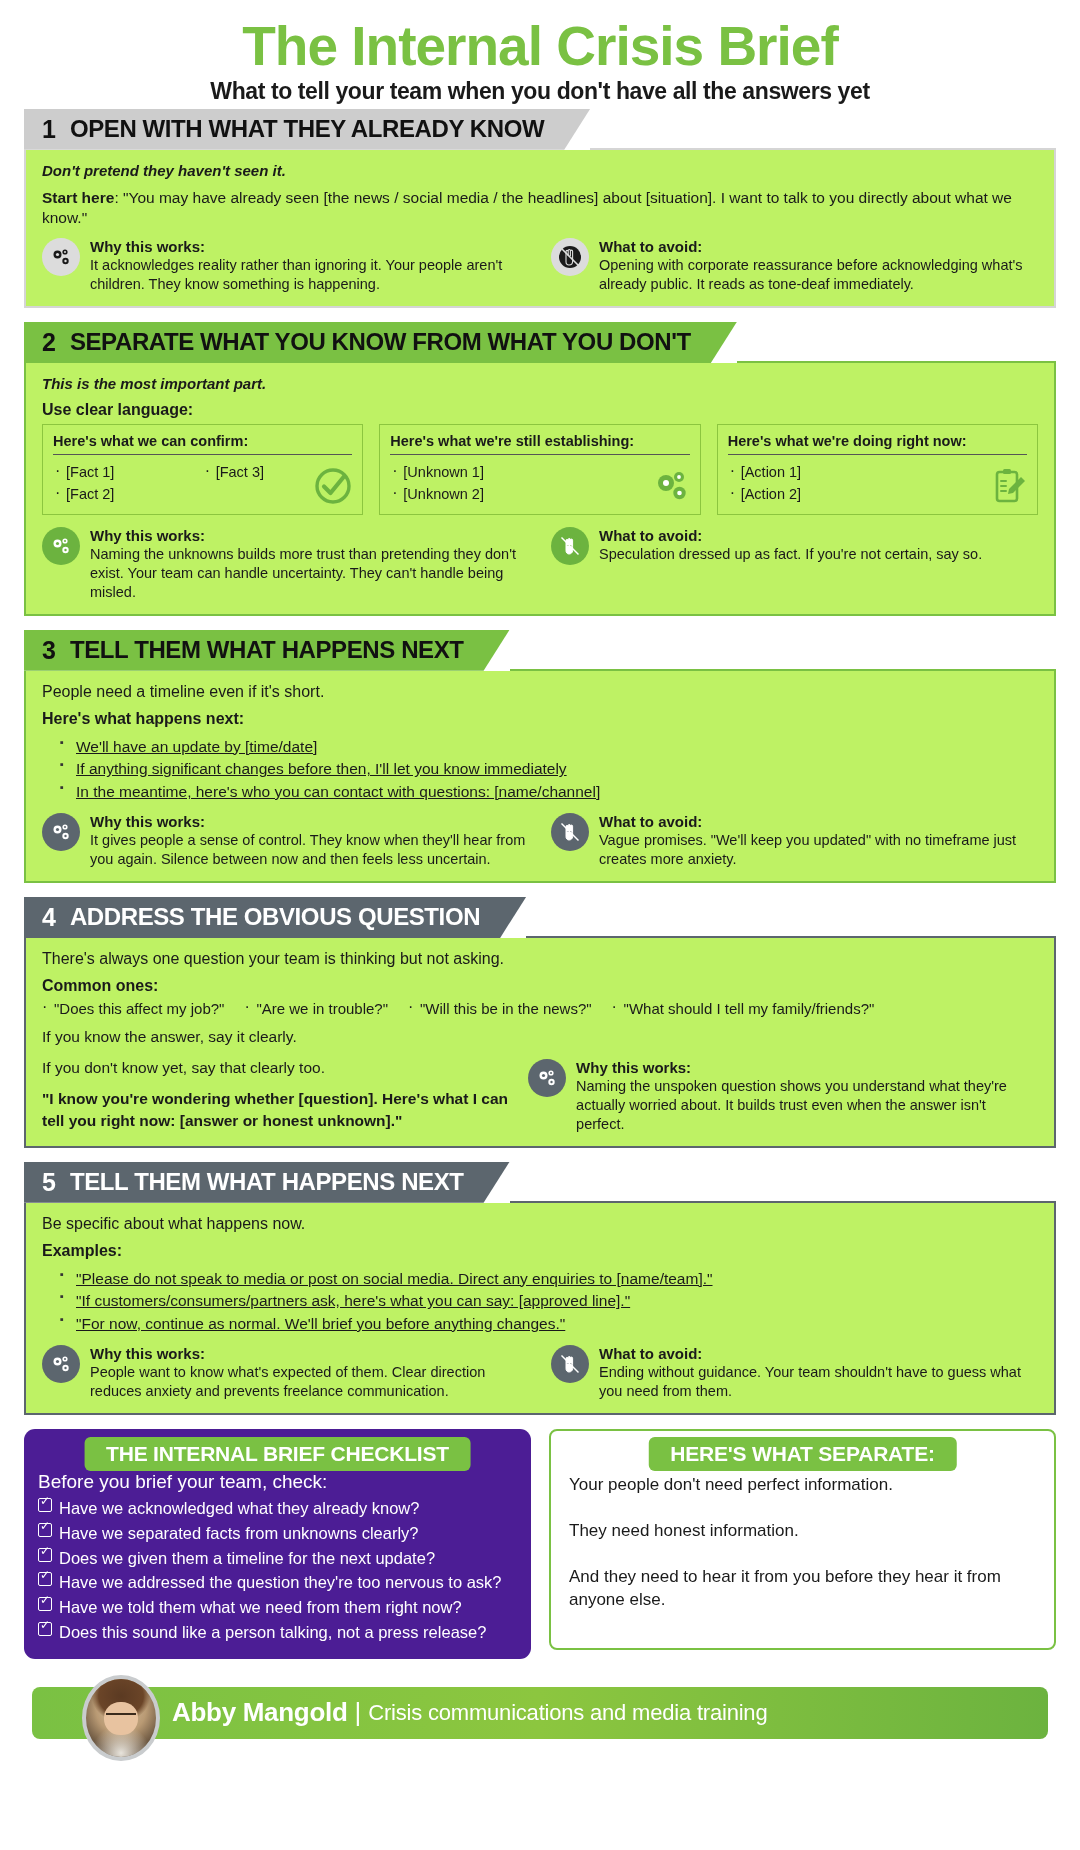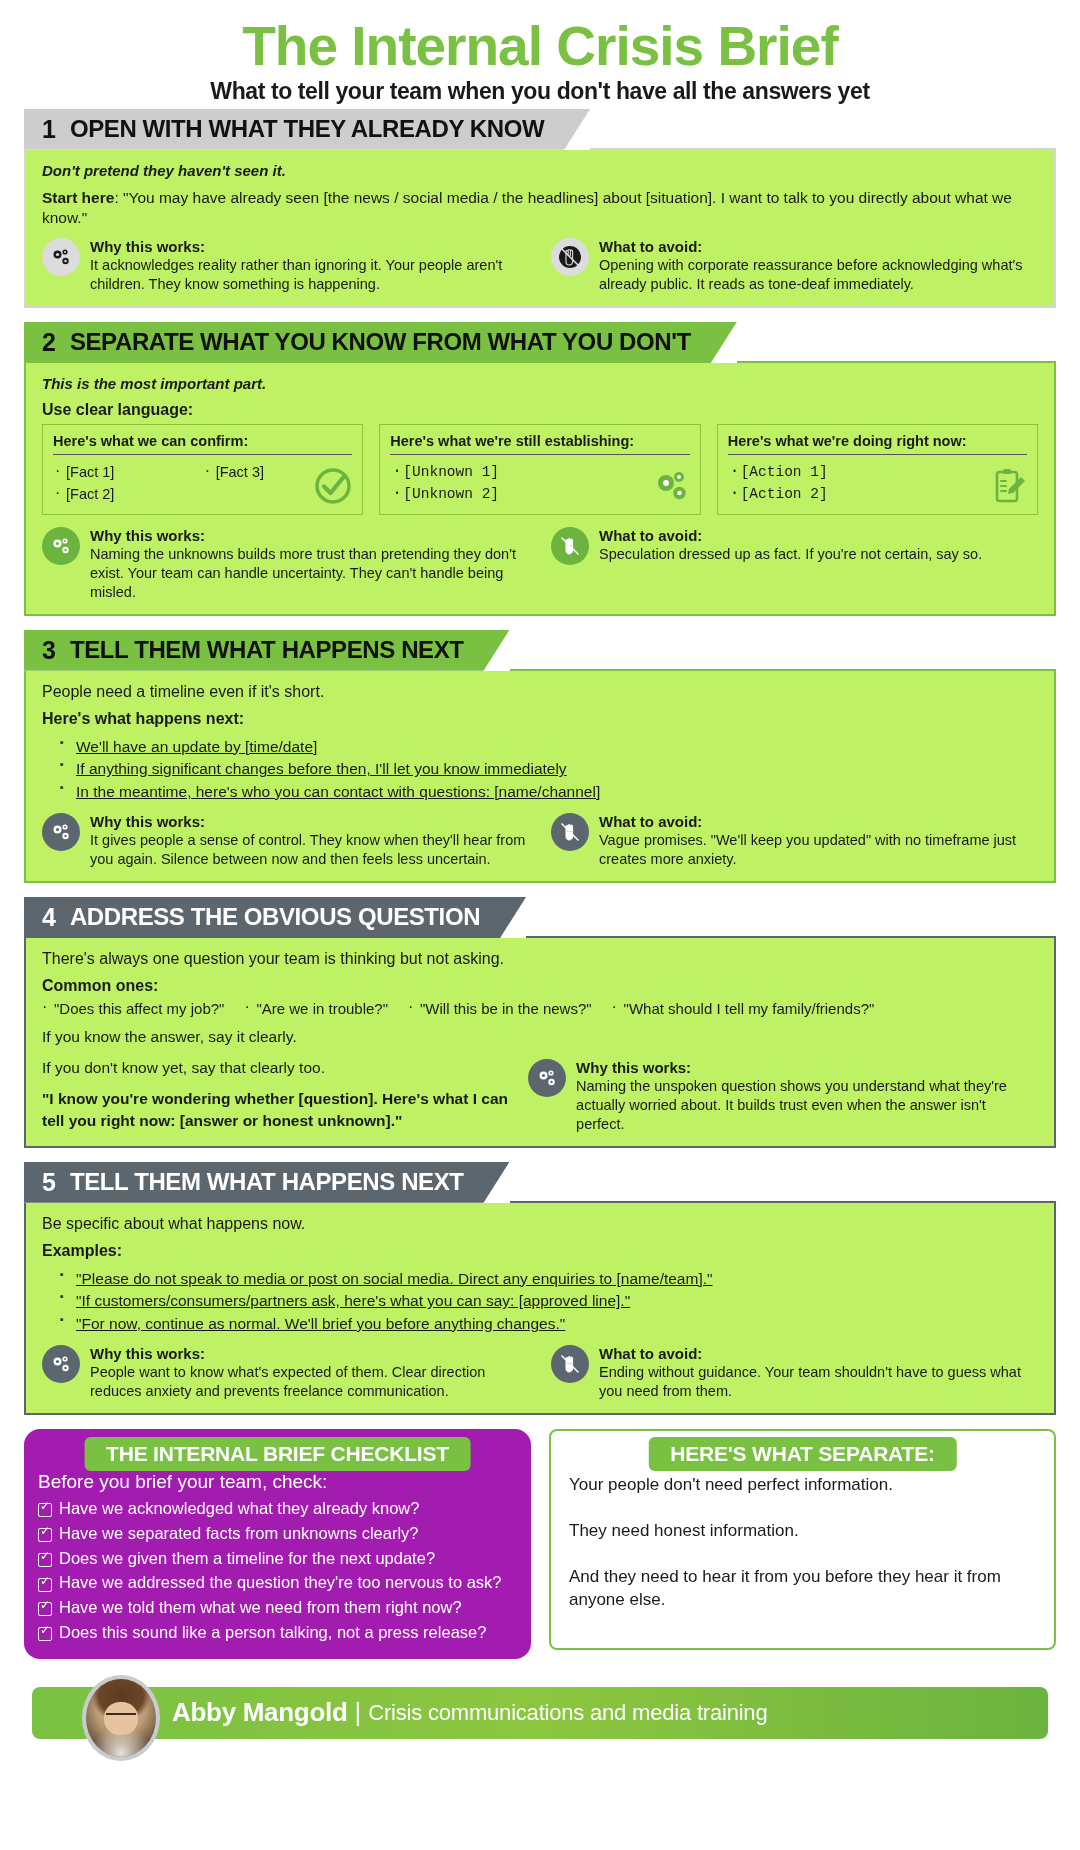--- a/index.html
+++ b/index.html
@@ -113,56 +113,56 @@
   }
   .card-items { display: flex; flex-wrap: wrap; }
   .card-items .ci {
     font-size: 14.5px; line-height: 1.55;
     position: relative; padding-left: 13px;
   }
   .card-items .ci::before {
     content: "\00B7"; position: absolute; left: 2px; top: -2px; font-size: 16px;
   }
   .card-inline .ci { width: 50%; }
-  .card-stack .ci { width: 100%; font-family: Liberation Mono, monospace; }
+  .card-stack .ci { width: 100%; }
   .card-icon { position: absolute; right: 9px; bottom: 8px; width: 40px; height: 40px; }
   .card-icon svg { width: 100%; height: 100%; display: block; }
 
   
   .q-row { display: flex; gap: 20px; font-size: 15px; margin-bottom: 10px; flex-wrap: wrap; }
   .q-row .q { position: relative; padding-left: 12px; white-space: nowrap; }
   .q-row .q::before { content: "\00B7"; position: absolute; left: 0; top: -2px; font-size: 16px; }
   .s4-split { display: flex; gap: 8px; }
   .s4-left { width: 48%; }
   .s4-left .para { margin-bottom: 10px; }
   .s4-quote { font-size: 15.5px; font-weight: bold; line-height: 1.42; }
   .s4-right { flex: 1; display: flex; gap: 10px; padding-top: 32px; }
 
   
   .bottom { display: flex; gap: 18px; margin: 0 24px 12px; align-items: stretch; }
   .bx { position: relative; flex: 1; }
   .bx-dark {
-    background: #a21caf; border-radius: 16px;
+    background: #4c1d95; border-radius: 11px;
     padding: 42px 14px 14px;
   }
   .bx-light {
     background: #fff; border: 2px solid #7ac143; border-radius: 8px;
     padding: 42px 18px 14px;
   }
   .bx-banner {
     position: absolute; top: 8px; left: 50%; transform: translateX(-50%);
     background: #7ac143; color: #fff;
     font-size: 21px; font-weight: bold; letter-spacing: -0.2px;
     padding: 5px 22px; border-radius: 6px; white-space: nowrap;
   }
   .bx-dark .intro { color: #fff; font-size: 19px; margin-bottom: 3px; }
   .chk { list-style: none; }
   .chk li {
     color: #fff; font-size: 16.5px; line-height: 1.5;
-    display: flex; align-items: center; gap: 7px;
+    display: flex; align-items: flex-start; gap: 7px;
   }
   .chkbox {
     display: inline-block; width: 14px; height: 14px;
     border: 1.5px solid #fff; border-radius: 2px;
     position: relative; flex: 0 0 14px; top: 2px;
   }
   .chkbox::after {
     content: "\2713"; position: absolute; left: 1px; top: -4px;
     font-size: 12px; color: #fff; line-height: 1;
   }

